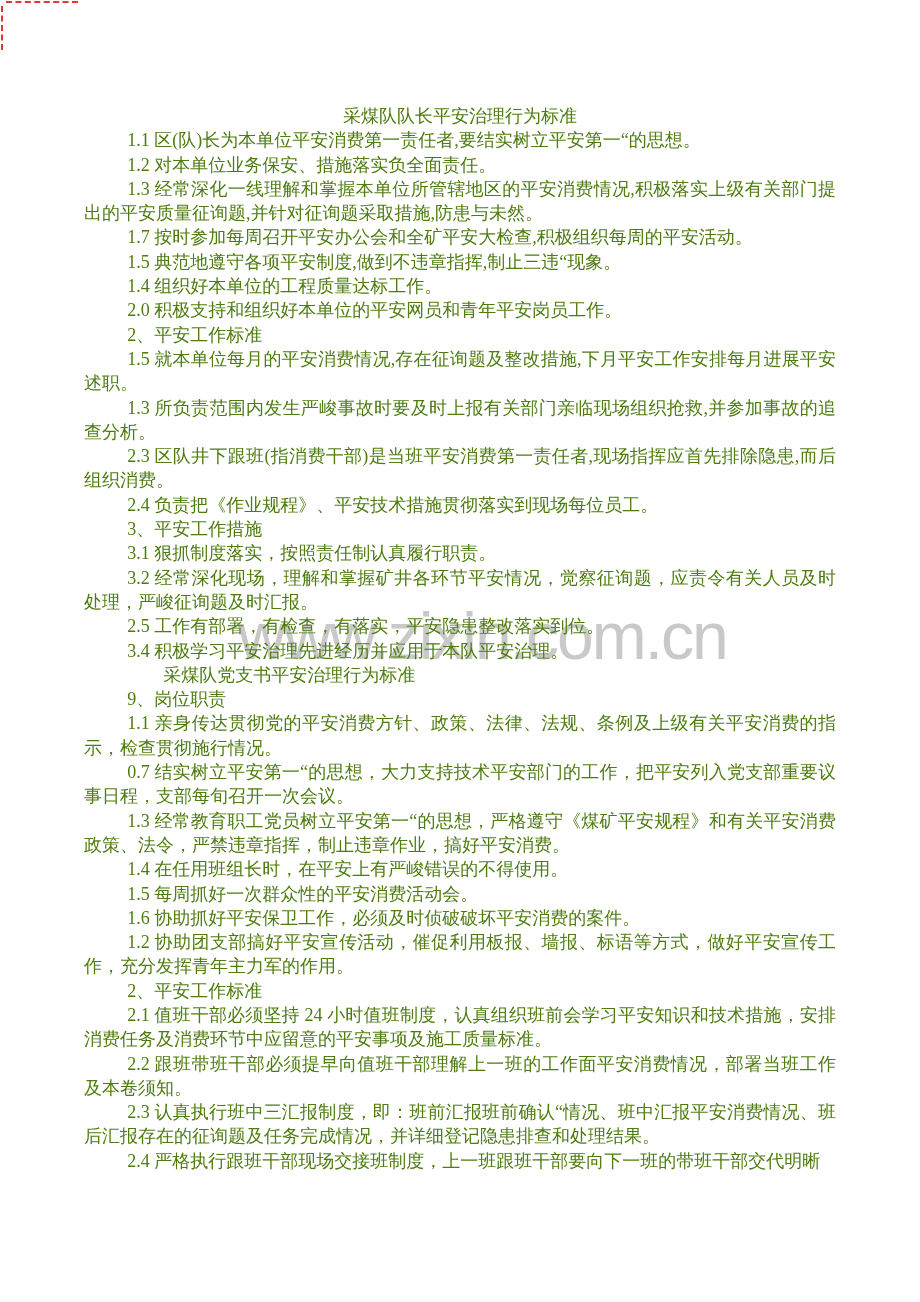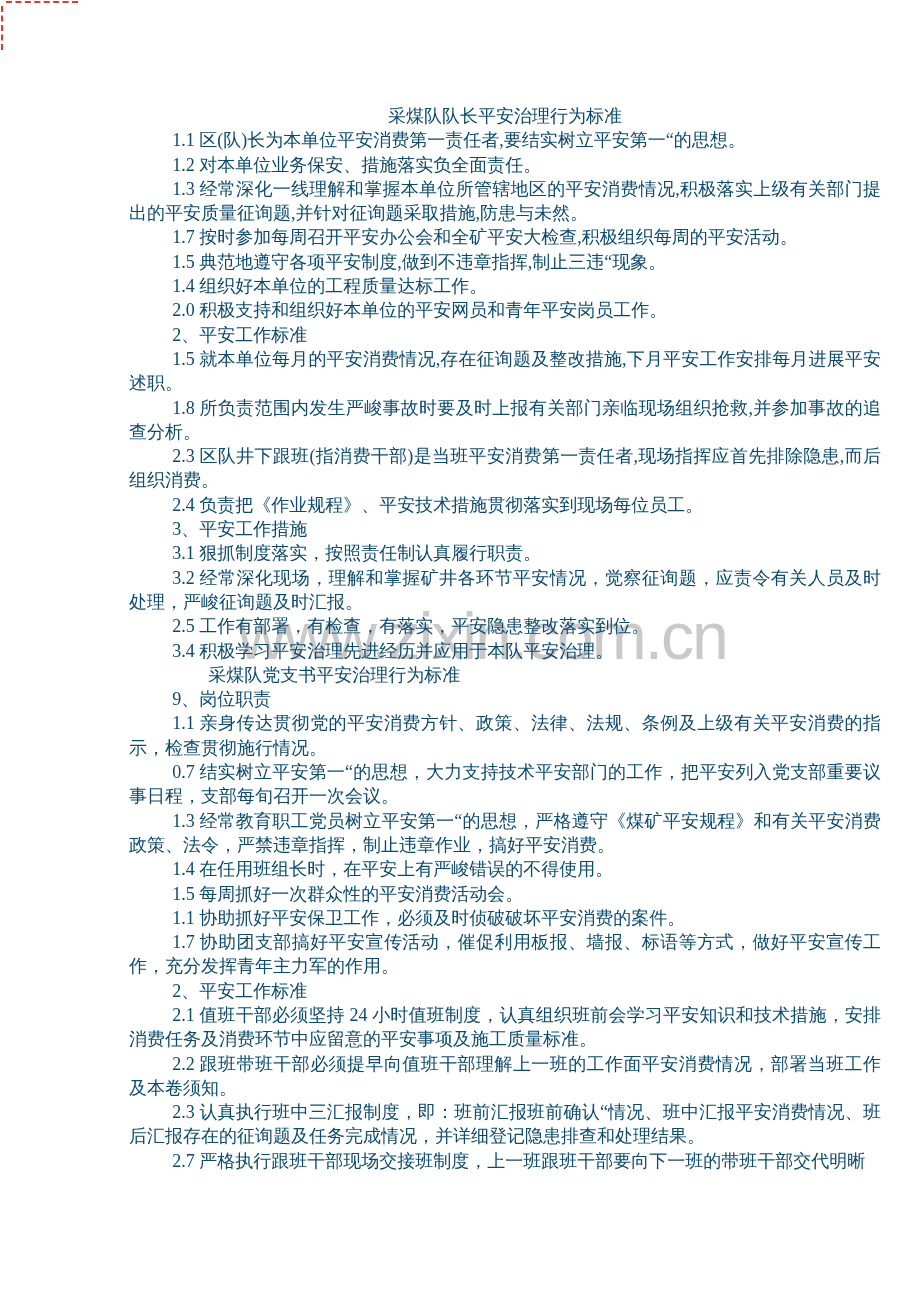--- a/index.html
+++ b/index.html
@@ -44,23 +44,22 @@
     user-select: none;
   }
   .content {
     position: absolute;
     left: 84px;
     top: 104px;
     width: 752px;
     font-family: "Liberation Serif", "DejaVu Serif", serif;
     font-size: 18px;
     line-height: 24.3px;
-    color: #0c4a6e;
+    color: #4d7c0f;
     text-align: justify;
-    margin-left: 45px;
   }
   .content p {
     margin: 0;
     padding: 0;
     text-indent: 2.4em;
   }
   .doc-title {
     margin: 0;
     padding: 0;
     font-size: 18px;
@@ -86,38 +85,38 @@
     <h1 class="doc-title">采煤队队长平安治理行为标准</h1>
     <p>1.1 区(队)长为本单位平安消费第一责任者,要结实树立平安第一“的思想。</p>
     <p>1.2 对本单位业务保安、措施落实负全面责任。</p>
     <p>1.3 经常深化一线理解和掌握本单位所管辖地区的平安消费情况,积极落实上级有关部门提出的平安质量征询题,并针对征询题采取措施,防患与未然。</p>
     <p>1.7 按时参加每周召开平安办公会和全矿平安大检查,积极组织每周的平安活动。</p>
     <p>1.5 典范地遵守各项平安制度,做到不违章指挥,制止三违“现象。</p>
     <p>1.4 组织好本单位的工程质量达标工作。</p>
     <p>2.0 积极支持和组织好本单位的平安网员和青年平安岗员工作。</p>
     <p>2、平安工作标准</p>
     <p>1.5 就本单位每月的平安消费情况,存在征询题及整改措施,下月平安工作安排每月进展平安述职。</p>
-    <p>1.8 所负责范围内发生严峻事故时要及时上报有关部门亲临现场组织抢救,并参加事故的追查分析。</p>
+    <p>1.3 所负责范围内发生严峻事故时要及时上报有关部门亲临现场组织抢救,并参加事故的追查分析。</p>
     <p>2.3 区队井下跟班(指消费干部)是当班平安消费第一责任者,现场指挥应首先排除隐患,而后组织消费。</p>
     <p>2.4 负责把《作业规程》、平安技术措施贯彻落实到现场每位员工。</p>
     <p>3、平安工作措施</p>
     <p>3.1 狠抓制度落实，按照责任制认真履行职责。</p>
     <p>3.2 经常深化现场，理解和掌握矿井各环节平安情况，觉察征询题，应责令有关人员及时处理，严峻征询题及时汇报。</p>
     <p>2.5 工作有部署，有检查，有落实，平安隐患整改落实到位。</p>
     <p>3.4 积极学习平安治理先进经历并应用于本队平安治理。</p>
 
     <p class="doc2-title">采煤队党支书平安治理行为标准</p>
     <p>9、岗位职责</p>
     <p>1.1 亲身传达贯彻党的平安消费方针、政策、法律、法规、条例及上级有关平安消费的指示，检查贯彻施行情况。</p>
     <p>0.7 结实树立平安第一“的思想，大力支持技术平安部门的工作，把平安列入党支部重要议事日程，支部每旬召开一次会议。</p>
     <p>1.3 经常教育职工党员树立平安第一“的思想，严格遵守《煤矿平安规程》和有关平安消费政策、法令，严禁违章指挥，制止违章作业，搞好平安消费。</p>
     <p>1.4 在任用班组长时，在平安上有严峻错误的不得使用。</p>
     <p>1.5 每周抓好一次群众性的平安消费活动会。</p>
-    <p>1.1 协助抓好平安保卫工作，必须及时侦破破坏平安消费的案件。</p>
-    <p>1.7 协助团支部搞好平安宣传活动，催促利用板报、墙报、标语等方式，做好平安宣传工作，充分发挥青年主力军的作用。</p>
+    <p>1.6 协助抓好平安保卫工作，必须及时侦破破坏平安消费的案件。</p>
+    <p>1.2 协助团支部搞好平安宣传活动，催促利用板报、墙报、标语等方式，做好平安宣传工作，充分发挥青年主力军的作用。</p>
     <p>2、平安工作标准</p>
     <p>2.1 值班干部必须坚持 24 小时值班制度，认真组织班前会学习平安知识和技术措施，安排消费任务及消费环节中应留意的平安事项及施工质量标准。</p>
     <p>2.2 跟班带班干部必须提早向值班干部理解上一班的工作面平安消费情况，部署当班工作及本卷须知。</p>
     <p>2.3 认真执行班中三汇报制度，即：班前汇报班前确认“情况、班中汇报平安消费情况、班后汇报存在的征询题及任务完成情况，并详细登记隐患排查和处理结果。</p>
-    <p>2.7 严格执行跟班干部现场交接班制度，上一班跟班干部要向下一班的带班干部交代明晰</p>
+    <p>2.4 严格执行跟班干部现场交接班制度，上一班跟班干部要向下一班的带班干部交代明晰</p>
   </div>
 
 </div>
 
 </body></html>

